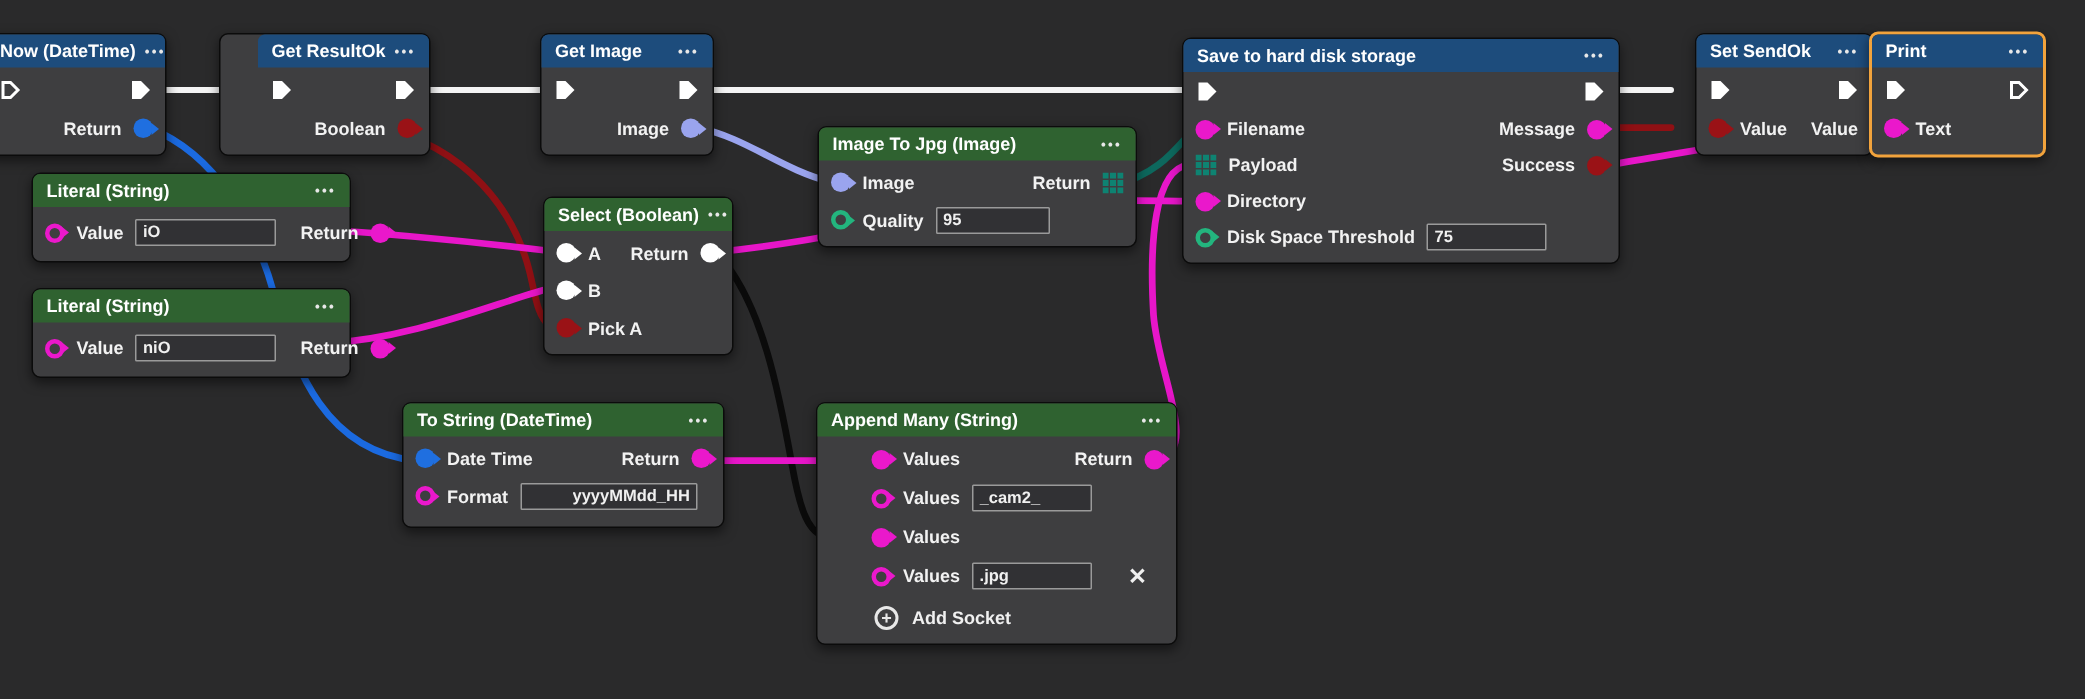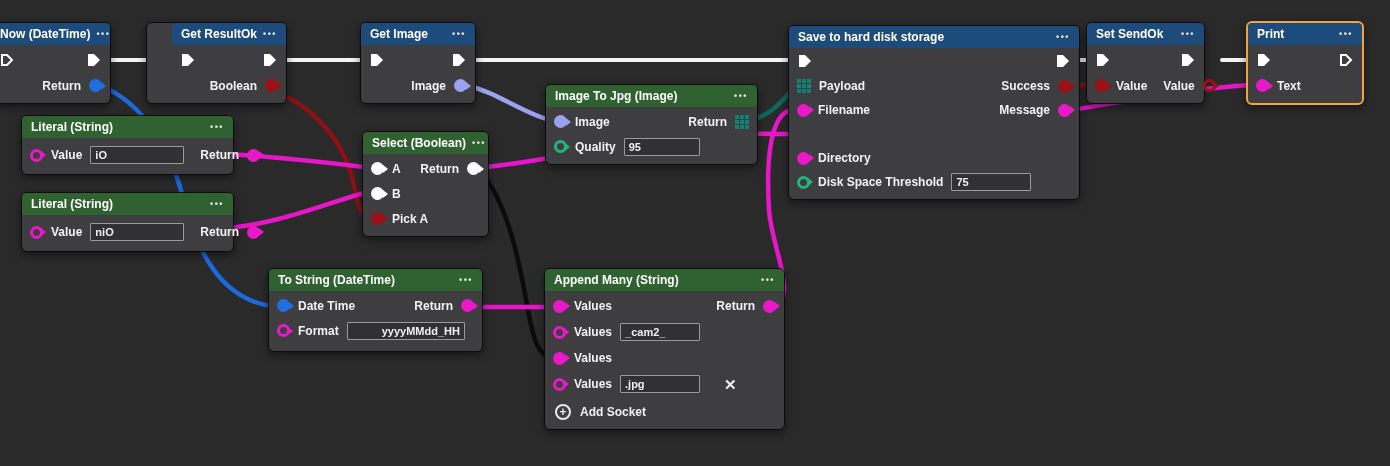--- a/index.html
+++ b/index.html
@@ -207,20 +207,27 @@
   </div>
   <div class="body" style="padding-top:0;">
     <div class="row exec">
       <svg class="execpin" width="16" height="16" viewBox="0 0 16 16">
             <path d="M2 2h6l6 6-6 6H2z" fill="#fff"></path>
           </svg>
       <span class="spacer"></span>
       <svg class="execpin" width="16" height="16" viewBox="0 0 16 16">
             <path d="M2 2h6l6 6-6 6H2z" fill="#fff"></path>
           </svg>
+    </div>
+    <div class="row" style="height:24px;">
+      <span class="port filled c-magenta"></span>
+      <span>Filename</span>
+      <span class="spacer"></span>
+      <span>Message</span>
+      <span class="port filled c-magenta"></span>
     </div>
     <div class="row" style="height:24px;">
       <svg class="gridport" width="14" height="14" viewBox="0 0 14 14">
         <g fill="#0e8372">
               <rect x="0" y="0" width="4" height="4"></rect>
               <rect x="5" y="0" width="4" height="4"></rect>
               <rect x="10" y="0" width="4" height="4"></rect>
               <rect x="0" y="5" width="4" height="4"></rect>
               <rect x="5" y="5" width="4" height="4"></rect>
               <rect x="10" y="5" width="4" height="4"></rect>
@@ -229,38 +236,31 @@
               <rect x="10" y="10" width="4" height="4"></rect>
             </g>
       </svg>
       <span>Payload</span>
       <span class="spacer"></span>
       <span>Success</span>
       <span class="port filled c-red"></span>
     </div>
     <div class="row" style="height:24px;">
       <span class="port filled c-magenta"></span>
-      <span>Filename</span>
-      <span class="spacer"></span>
-      <span>Message</span>
-      <span class="port filled c-magenta"></span>
-    </div>
-    <div class="row" style="height:24px;margin-top:24px;">
-      <span class="port filled c-magenta"></span>
       <span>Directory</span>
     </div>
     <div class="row" style="height:24px;">
       <span class="port open c-green"></span>
       <span>Disk Space Threshold</span>
       <input class="field" style="width: 70px;" value="75">
     </div>
   </div>
 </div>
 
-<div class="node" style="left:1086px;top:22px;width:117px;">
+<div class="node" style="left:1130px;top:22px;width:117px;">
   <div class="hdr blue">
     <span>Set SendOk</span>
     <span class="menu">•••</span>
   </div>
   <div class="body">
     <div class="row exec">
       <svg class="execpin" width="16" height="16" viewBox="0 0 16 16">
             <path d="M2 2h6l6 6-6 6H2z" fill="#fff"></path>
           </svg>
       <span class="spacer"></span>
@@ -377,21 +377,21 @@
       <input class="field" style="width: 78px; padding-left: 34px;" value="yyyyMMdd_HH">
     </div>
   </div>
 </div>
 
 <div class="node" style="left:544px;top:268px;width:239px;">
   <div class="hdr green">
     <span>Append Many (String)</span>
     <span class="menu">•••</span>
   </div>
-  <div class="body" style="padding-bottom:2px;">
+  <div class="body" style="padding-bottom:2px;padding-left:28px;">
     <div class="row" style="height:26px;">
       <span class="port filled c-magenta"></span>
       <span>Values</span>
       <span class="spacer"></span>
       <span>Return</span>
       <span class="port filled c-magenta"></span>
     </div>
     <div class="row" style="height:26px;">
       <span class="port open c-magenta"></span>
       <span>Values</span>

